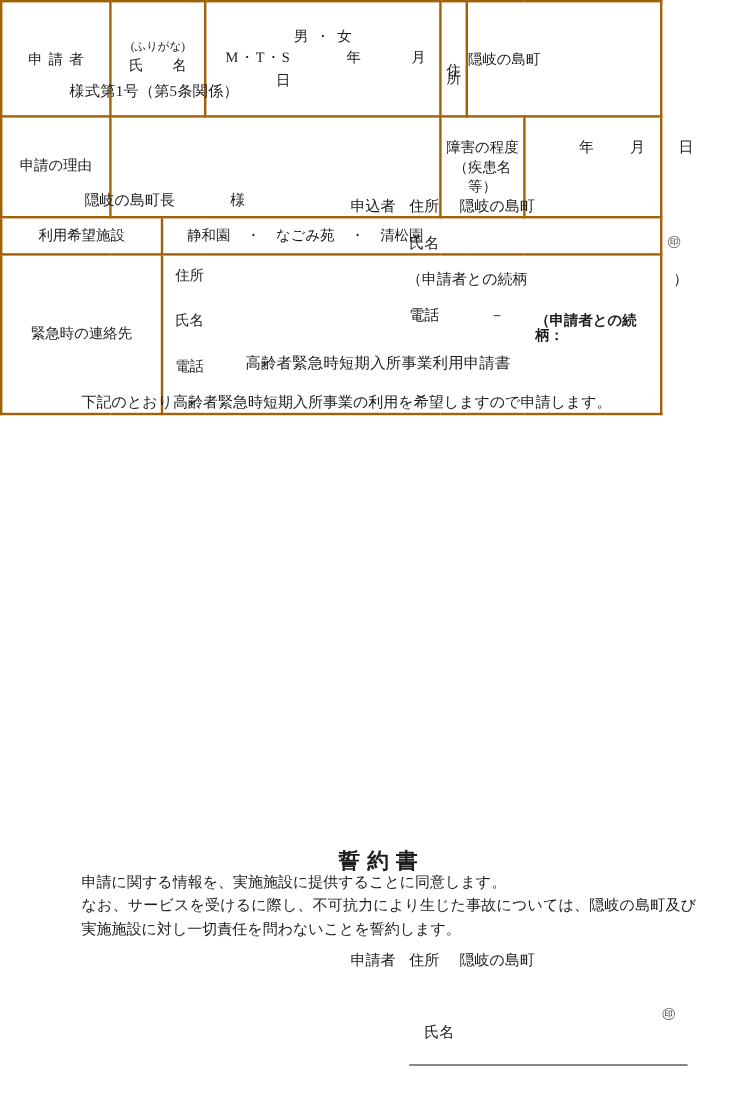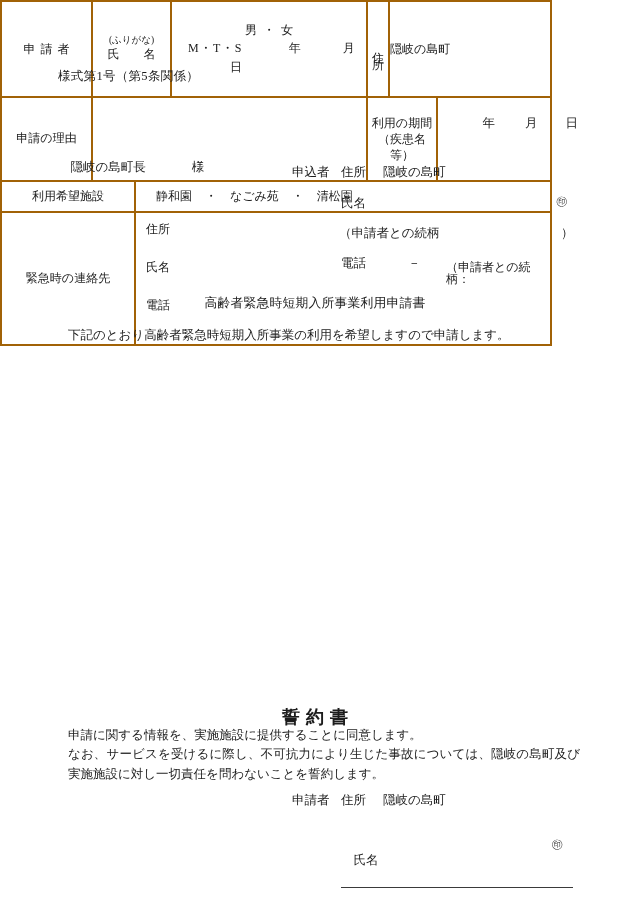--- a/index.html
+++ b/index.html
@@ -158,20 +158,21 @@
   .emg-inner {
     position: relative;
     height: 100%;
     padding: 10px 0 0 10px;
     box-sizing: border-box;
   }
   .emg-row { line-height: 1; margin-bottom: 26px; }
   .emg-rel {
     position: absolute;
     left: 310px;
+    font-weight: bold;
   }
 
   
   #pledge-title {
     left: 0; top: 705px;
     width: 630px;
     text-align: center;
     font-size: 18px;
     letter-spacing: 6px;
     padding-left: 6px;
@@ -277,21 +278,21 @@
 
     <tr>
       <td class="ctr">
         <span>申請の理由</span>
       </td>
       <td colspan="3" class="cell-pad">
         <span></span>
       </td>
       <td colspan="2" class="ctr">
         <div class="two-line">
-          <span>利用の期間</span><br>
+          <span>障害の程度</span><br>
           <span>（疾患名等）</span>
         </div>
       </td>
       <td class="cell-pad">
         <span></span>
       </td>
     </tr>
 
 
     <tr>

